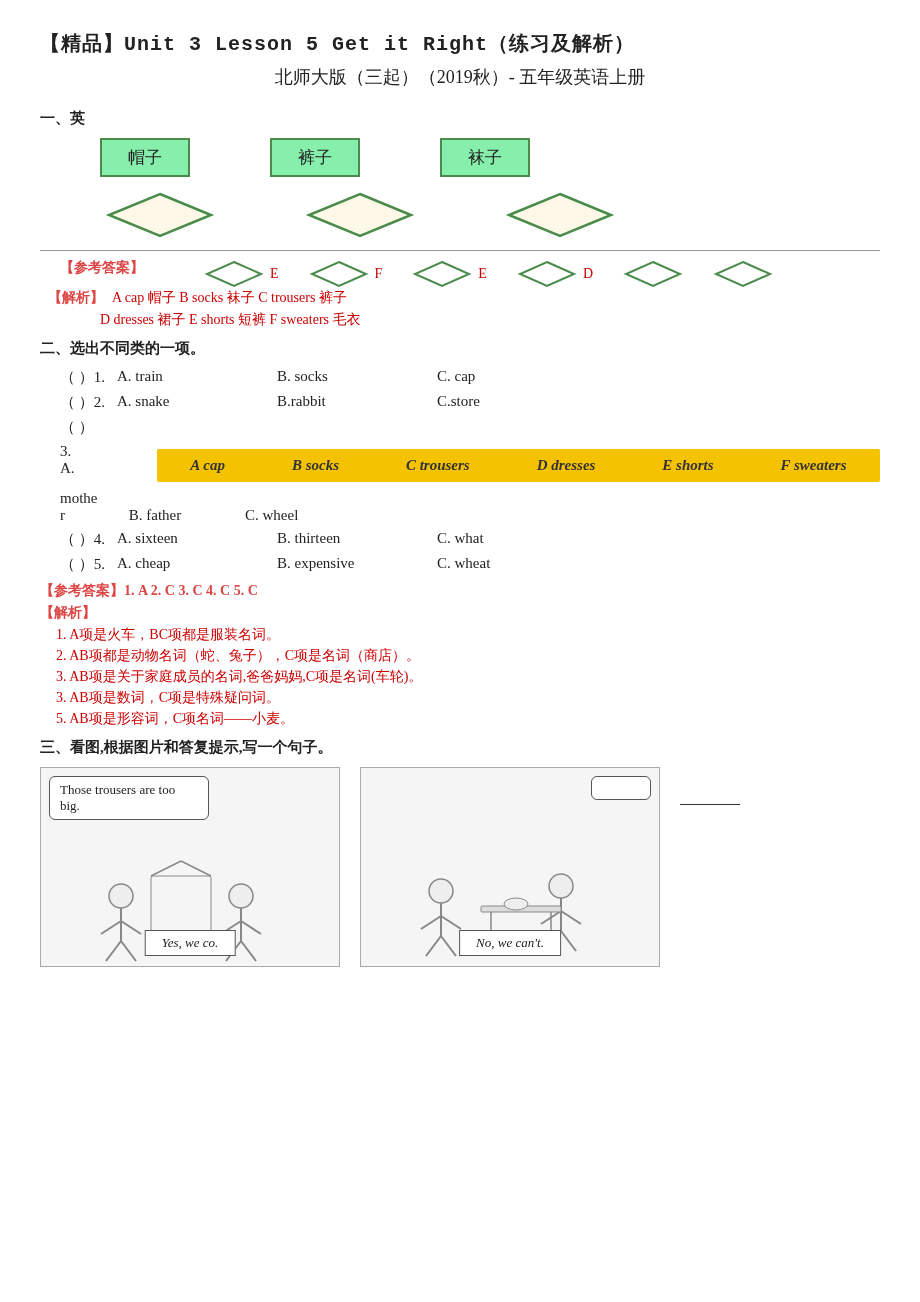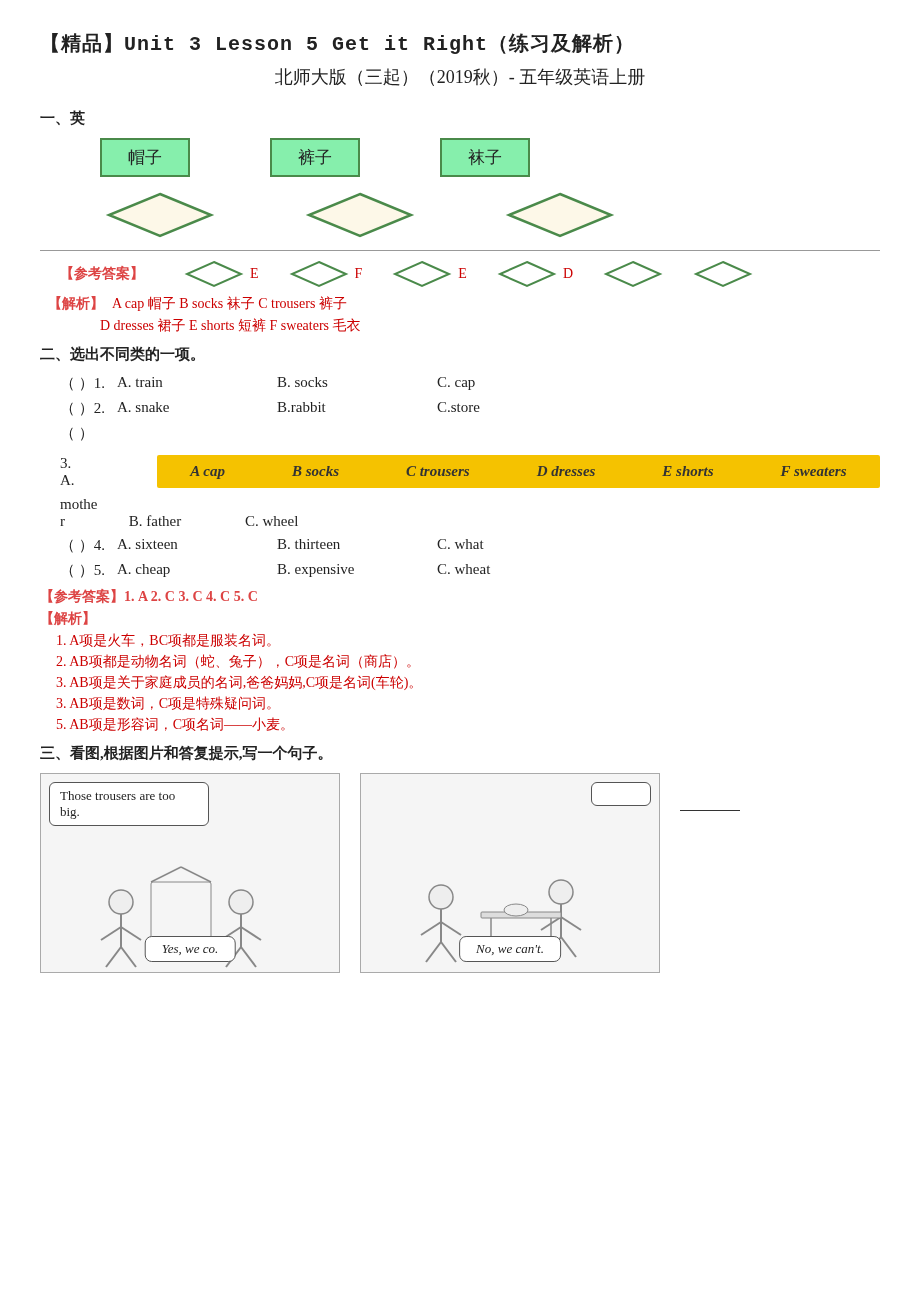--- a/index.html
+++ b/index.html
@@ -156,21 +156,21 @@
       max-width: 160px;
       z-index: 2;
     }
     .speech-bubble-bottom {
       position: absolute;
       bottom: 10px;
       left: 50%;
       transform: translateX(-50%);
       background: white;
       border: 1.5px solid #555;
-      border-radius: 7px;
+      border-radius: 0;
       padding: 4px 16px;
       font-size: 13px;
       font-style: italic;
       z-index: 2;
     }
     .figure-sketch {
       position: absolute;
       bottom: 0;
       left: 0;
       right: 0;
@@ -205,21 +205,21 @@
     </div>
     <div class="diamond-container">
       <svg class="diamond-svg" viewBox="0 0 110 50" fill="none">
         <polygon points="55,4 106,25 55,46 4,25" stroke="#4a8a4a" stroke-width="2.5" fill="#fdf8e8"></polygon>
       </svg>
     </div>
   </div>
 
   <hr class="divider">
 
-  <div style="display:flex;align-items:center;gap:40px;margin-left:20px;margin-bottom:6px;">
+  <div style="display:flex;align-items:flex-start;gap:60px;margin-left:20px;">
     <span class="ref-label">【参考答案】</span>
     <div style="display:flex;gap:30px;align-items:center;">
       <div style="display:flex;align-items:center;gap:6px;">
         <svg width="60" height="30" viewBox="0 0 60 30" fill="none">
             <polygon points="30,3 57,15 30,27 3,15" stroke="#4a8a4a" stroke-width="2" fill="none"></polygon>
           </svg>
         <span style="color:#c00;font-size:14px;">E</span>
       </div>
       <div style="display:flex;align-items:center;gap:6px;">
         <svg width="60" height="30" viewBox="0 0 60 30" fill="none">
@@ -280,21 +280,21 @@
       <span class="choice">B.rabbit</span>
       <span class="choice">C.store</span>
     </div>
   </div>
 
   <div class="exercise-item">
     <span>（  ）</span>
   </div>
 
   <div style="margin-left:20px;margin-bottom:4px;">
-    <div style="display:flex;align-items:center;gap:21px;">
+    <div style="display:flex;align-items:flex-start;gap:21px;">
       <span>3.  A.</span>
       <div class="highlight-bar">
         <span>A cap</span>
         <span>B socks</span>
         <span>C trousers</span>
         <span>D dresses</span>
         <span>E shorts</span>
         <span>F sweaters</span>
       </div>
     </div>

